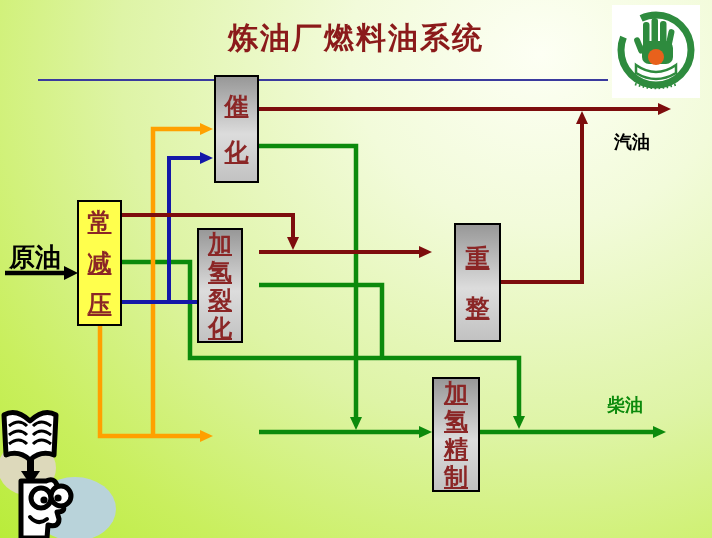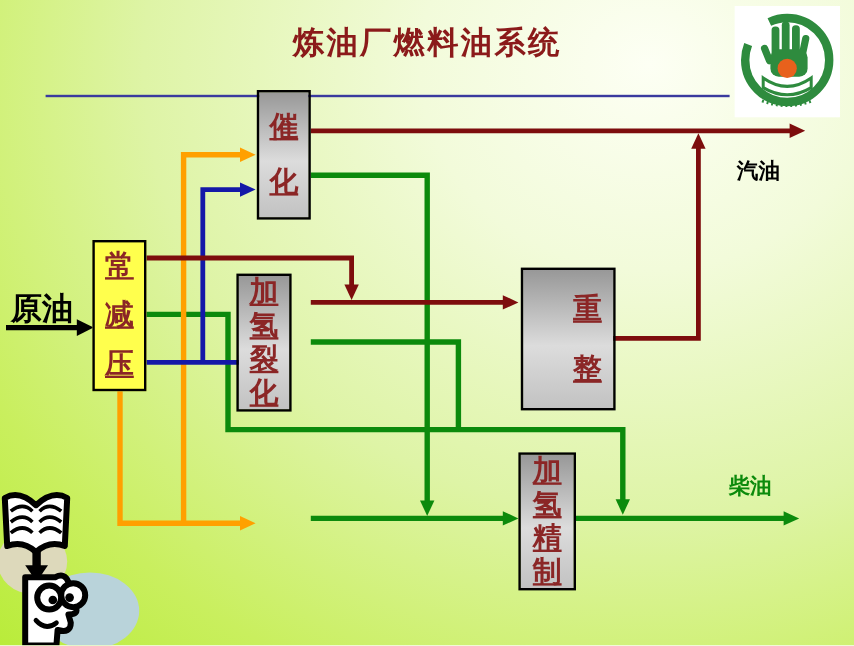--- a/index.html
+++ b/index.html
@@ -3,39 +3,39 @@
 <meta charset="utf-8">
 <style>
   html,body{margin:0;padding:0;}
   .slide{
     position:relative;width:712px;height:538px;overflow:hidden;
     background:radial-gradient(ellipse at 76% 10%, #fdfff4 0%, #f2fbda 25%, #def4a6 55%, #c9ef5e 82%, #b9ec3a 100%);
     font-family:"Liberation Serif", serif;
   }
   .title{
     position:absolute;top:18px;left:0;width:100%;text-align:center;
-    font-size:26px;font-weight:bold;color:var(--title-text,#8b1a1a);letter-spacing:2px;
+    font-size:30px;font-weight:bold;color:var(--title-text,#8b1a1a);letter-spacing:2px;
   }
   .divider{position:absolute;left:38px;top:79px;width:570px;height:2px;background:var(--divider,#3a3a9e);}
   .lines{position:absolute;left:0;top:0;width:712px;height:538px;}
   .node{
     position:absolute;display:flex;align-items:center;justify-content:center;
     border:2px solid #000;color:var(--box-text,#8b2626);font-weight:bold;font-size:24px;
     background:linear-gradient(to bottom,#989898 0%,#dcdcdc 55%,#c2c2c2 100%);
     text-align:center;
     text-decoration:underline;
   }
   .node span{display:block;width:24px;word-break:break-all;margin:auto;}
   .node-cdu{left:77px;top:200px;width:41px;height:122px;background:var(--cdu-fill,#ffff4d);justify-content:flex-end;}
   .node-cdu span{line-height:41px;}
   .node-fcc{left:214px;top:75px;width:41px;height:104px;}
   .node-fcc span{line-height:46px;}
   .node-hc{left:197px;top:228px;width:42px;height:111px;}
   .node-hc span{line-height:28px;}
-  .node-ref{left:434px;top:223px;width:43px;height:115px;padding-left:32px;}
+  .node-ref{left:454px;top:223px;width:43px;height:115px;}
   .node-ref span{line-height:50px;}
   .node-coke{left:213px;top:376px;width:42px;height:108px;}
   .node-coke span{line-height:46px;}
   .node-ht{left:432px;top:377px;width:44px;height:111px;}
   .node-ht span{line-height:28px;}
   .stream-label{position:absolute;font-weight:bold;font-size:18px;color:#000;}
   .label-crude{left:9px;top:240px;font-size:26px;}
   .label-gasoline{left:614px;top:130px;}
   .label-diesel{left:607px;top:393px;color:var(--diesel-text,#0c8a0c);}
   .logo{position:absolute;left:612px;top:5px;}

